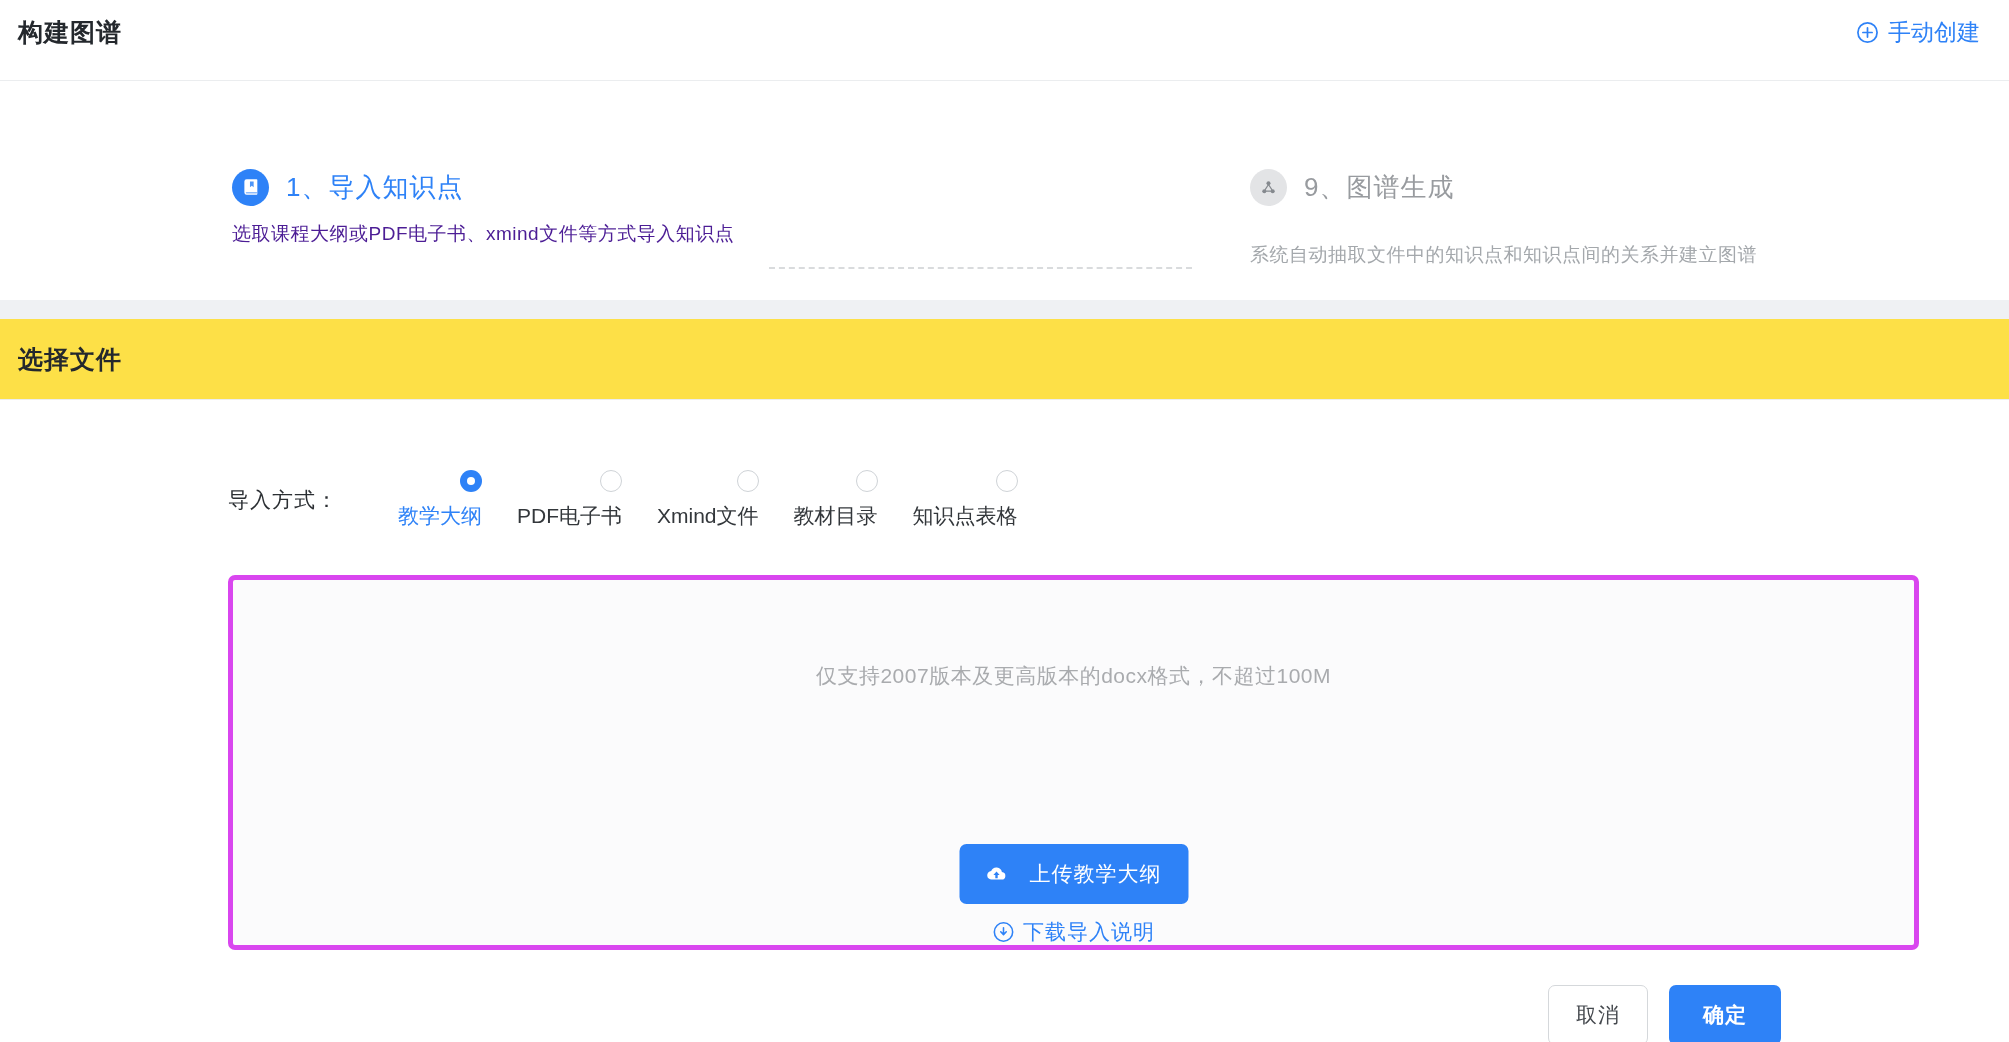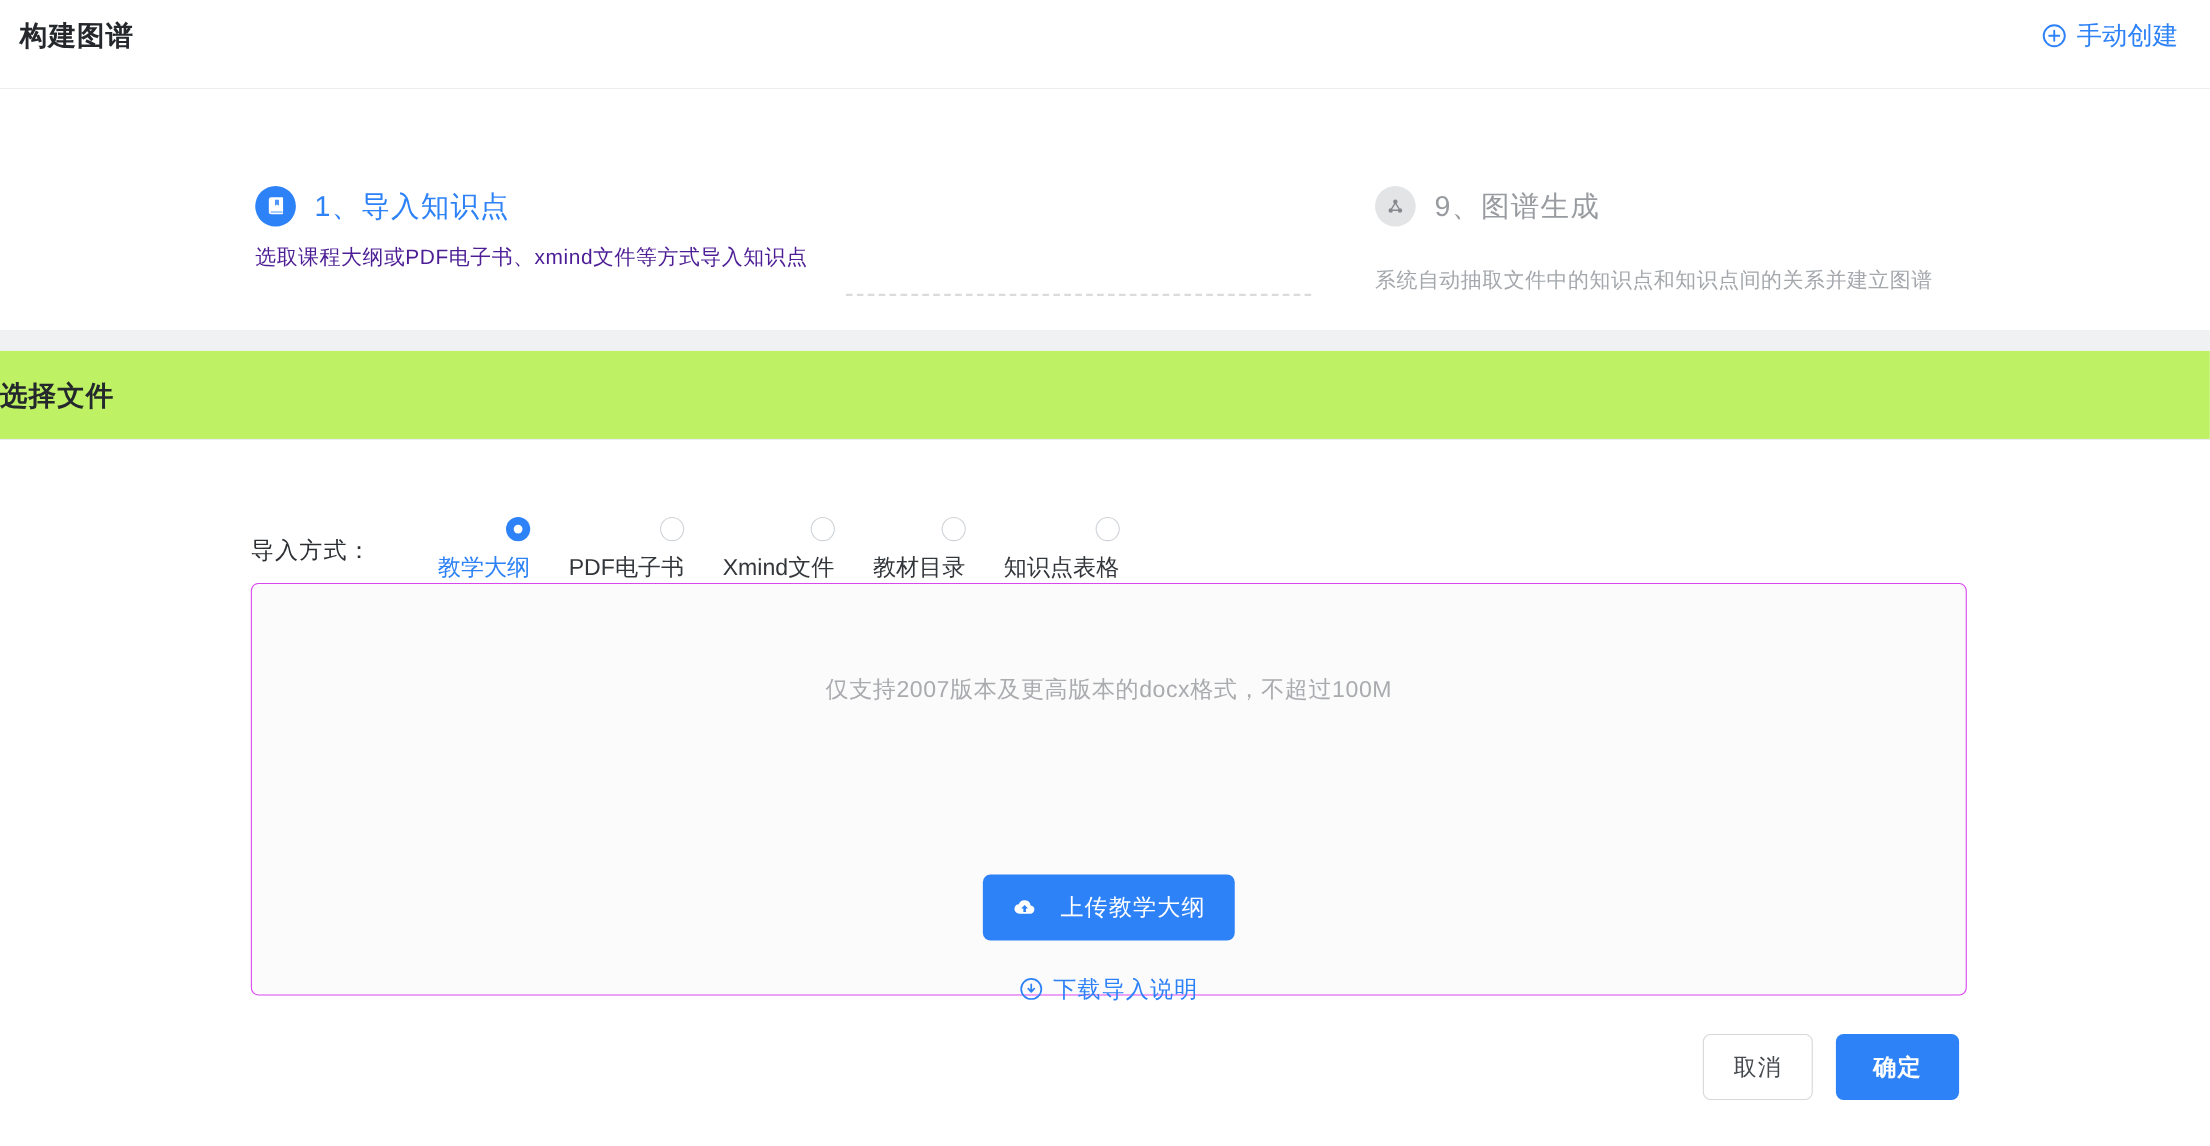--- a/index.html
+++ b/index.html
@@ -30,50 +30,50 @@
   .step-2 .step-title { color: #989b9f; }
   .step-sub { margin-top: 15px; font-size: 19px; letter-spacing: 0.5px; }
   .step-1 .step-sub { color: #4c1d95; }
   .step-2 .step-sub { color: #a4a8ac; margin-top: 36px; }
   .connector { position: absolute; left: 769px; top: 186px; width: 423px;
     border-top: 2px dashed #d9dbdd; }
 
   
   .gray-divider { height: 19px; background: #eff1f3; }
   .section-header { height: 81px; display: flex; align-items: center;
-    border-bottom: 1px solid #ebedef; background: #bef264; }
+    padding-left: 18px; border-bottom: 1px solid #ebedef; background: #fde047; }
   .section-title { font-size: 25px; font-weight: bold; color: #24282d; letter-spacing: 1px; }
 
   
   .form-area { padding: 70px 0 0 228px; width: 1781px; }
   .method-row { display: flex; align-items: center; }
   .method-label { font-size: 21px; color: #2b2f33; width: 118px; letter-spacing: 1px; }
   .radio-group { display: flex; align-items: center; gap: 35px; margin-left: 52px; }
   .radio-option { display: flex; align-items: flex-end; gap: 10px; cursor: pointer; flex-direction: column; }
   .radio-circle { width: 22px; height: 22px; border-radius: 50%;
     border: 1px solid #cfd3d7; background: #fff; position: relative; flex: 0 0 auto; }
   .radio-option.selected .radio-circle { border: none; background: #2e82f7; }
   .radio-option.selected .radio-circle::after { content: ""; position: absolute;
     left: 50%; top: 50%; width: 8px; height: 8px; border-radius: 50%;
     background: #fff; transform: translate(-50%, -50%); }
   .radio-text { font-size: 21px; color: #33373b; }
   .radio-option.selected .radio-text { color: #2e82f7; }
 
   
-  .upload-panel { width: 1560px; height: 375px;
-    border: 1px solid #d946ef; border-radius: 7px; background: #fbfbfc;
+  .upload-panel { margin-top: 45px; width: 1691px; height: 375px;
+    border: 5px solid #d946ef; border-radius: 7px; background: #fbfbfc;
     position: relative; }
   .upload-hint { position: absolute; top: 82px; width: 100%; text-align: center;
     font-size: 21px; color: #a9abae; letter-spacing: 0.5px; }
   .upload-btn { position: absolute; top: 264px; left: 50%; transform: translateX(-50%);
     width: 229px; height: 60px; background: #2e82f7; color: #fff; border: none;
     border-radius: 7px; font-size: 21px; display: flex; align-items: center;
     justify-content: center; gap: 22px; cursor: pointer;
     font-family: "Liberation Sans", "DejaVu Sans", sans-serif; letter-spacing: 1px; }
-  .download-link { position: absolute; top: 354px; left: 50%; transform: translateX(-50%);
+  .download-link { position: absolute; top: 338px; left: 50%; transform: translateX(-50%);
     display: flex; align-items: center; gap: 9px; color: #2e82f7; font-size: 21px;
     cursor: pointer; letter-spacing: 1px; white-space: nowrap; }
 
   
   .footer-actions { margin-top: 35px; width: 1553px; display: flex;
     justify-content: flex-end; gap: 21px; }
   .btn { height: 60px; border-radius: 7px; font-size: 21px; cursor: pointer;
     font-family: "Liberation Sans", "DejaVu Sans", sans-serif; letter-spacing: 1px; }
   .btn-cancel { width: 100px; background: #fff; border: 1px solid #d5d8db; color: #45494e; }
   .btn-confirm { width: 112px; background: #2e82f7; border: none; color: #fff; font-weight: bold; }

